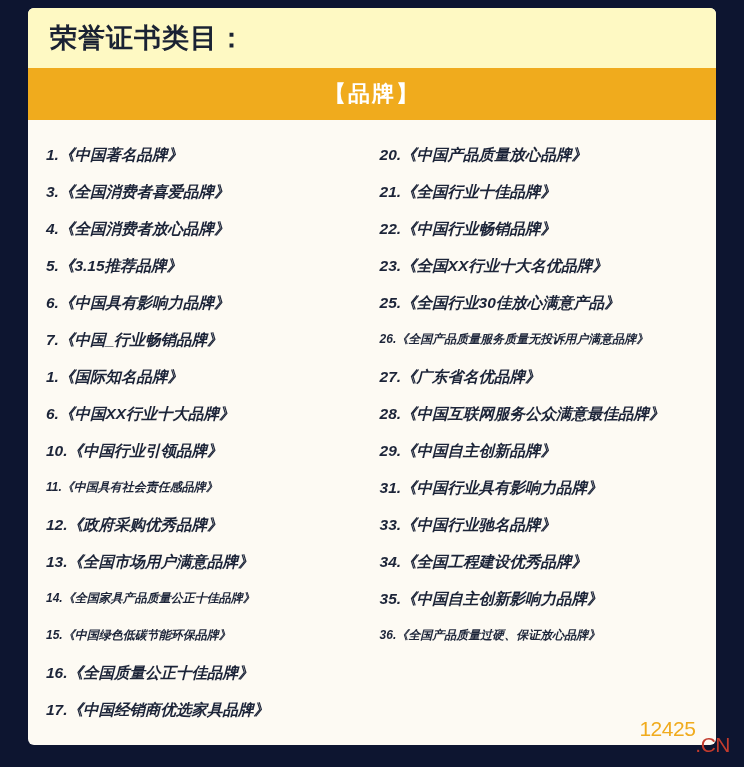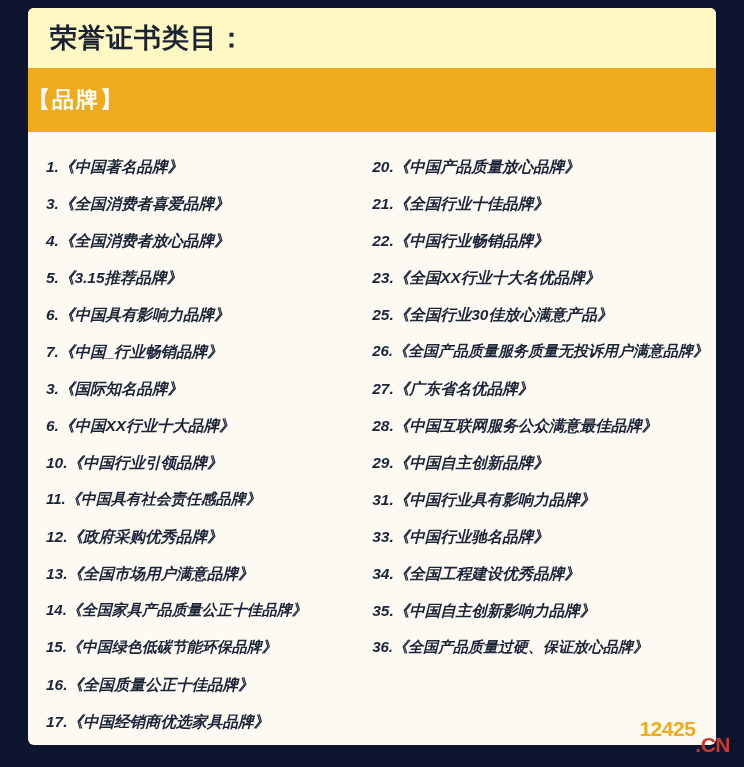--- a/index.html
+++ b/index.html
@@ -37,40 +37,40 @@
     align-items: center;
     padding-left: 22px;
   }
   .title-bar .title {
     font-size: 27px;
     font-weight: bold;
     color: #1a2233;
     letter-spacing: 1px;
   }
   .band {
-    height: 64px;
+    height: 52px;
     background: #f0ab1d;
     display: flex;
     align-items: center;
-    justify-content: flex-start;
+    justify-content: center;
   }
   .band .band-text {
     font-size: 22px;
     font-weight: bold;
     color: #ffffff;
     letter-spacing: 2px;
   }
   .list-area {
     position: relative;
     padding: 16px 0 0 0;
     height: 629px;
   }
   .cols {
     display: flex;
-    padding: 0 8px 0 18px;
+    padding: 0 1px 0 18px;
     gap: 40px;
   }
   .col {
     display: flex;
     flex-direction: column;
   }
   .col-left { width: 308px; }
   .col-right { width: 352px; }
   .item {
     font-size: 15.5px;
@@ -79,30 +79,30 @@
     height: 37px;
     display: flex;
     align-items: center;
     white-space: nowrap;
   }
   .item .txt {
     font-family: "Liberation Sans", sans-serif;
     font-style: italic;
     font-weight: bold;
   }
-  .item.small .txt, .item.small .num { font-size: 15px; }
+  .item.small .txt, .item.small .num { font-size: 12px; }
   .watermark {
     position: absolute;
     right: 14px;
     bottom: 10px;
     display: flex;
     align-items: center;
     font-family: "Liberation Sans", sans-serif;
     font-size: 21px;
-    font-weight: bold;
+    font-weight: normal;
     letter-spacing: -0.5px;
   }
   .watermark .wm-num { color: #f0ab1d; }
   .watermark .wm-suffix { color: #c23b2e; margin-top: 32px; }
 </style>
 </head>
 <body>
 
 <div class="page">
   <div class="card">
@@ -131,21 +131,21 @@
           <div class="item">
               <span class="txt">5.《3.15推荐品牌》</span>
             </div>
           <div class="item">
               <span class="txt">6.《中国具有影响力品牌》</span>
             </div>
           <div class="item">
               <span class="txt">7.《中国_行业畅销品牌》</span>
             </div>
           <div class="item">
-              <span class="txt">3.《国际知名品牌》</span>
+              <span class="txt">1.《国际知名品牌》</span>
             </div>
           <div class="item">
               <span class="txt">6.《中国XX行业十大品牌》</span>
             </div>
           <div class="item">
               <span class="txt">10.《中国行业引领品牌》</span>
             </div>
           <div class="item small">
               <span class="txt">11.《中国具有社会责任感品牌》</span>
             </div>

